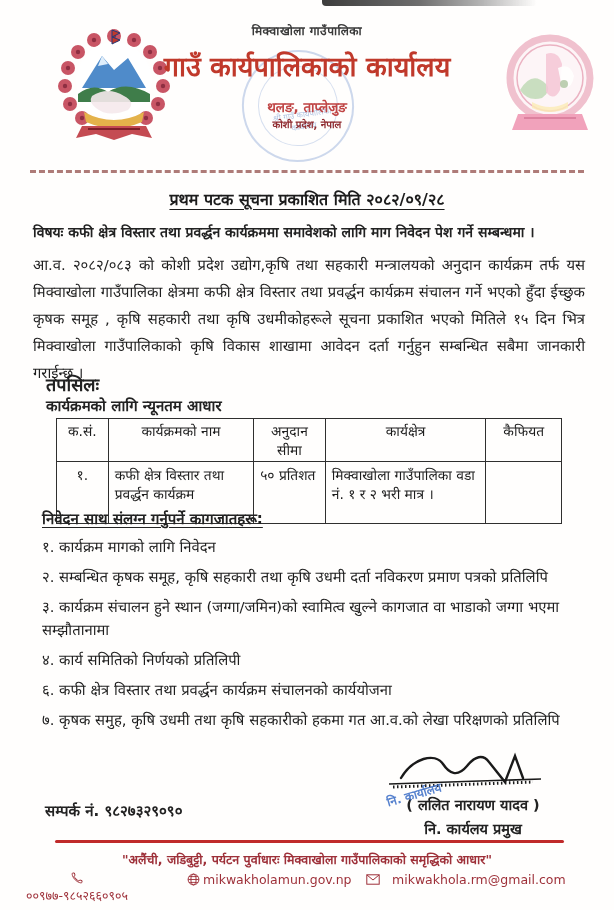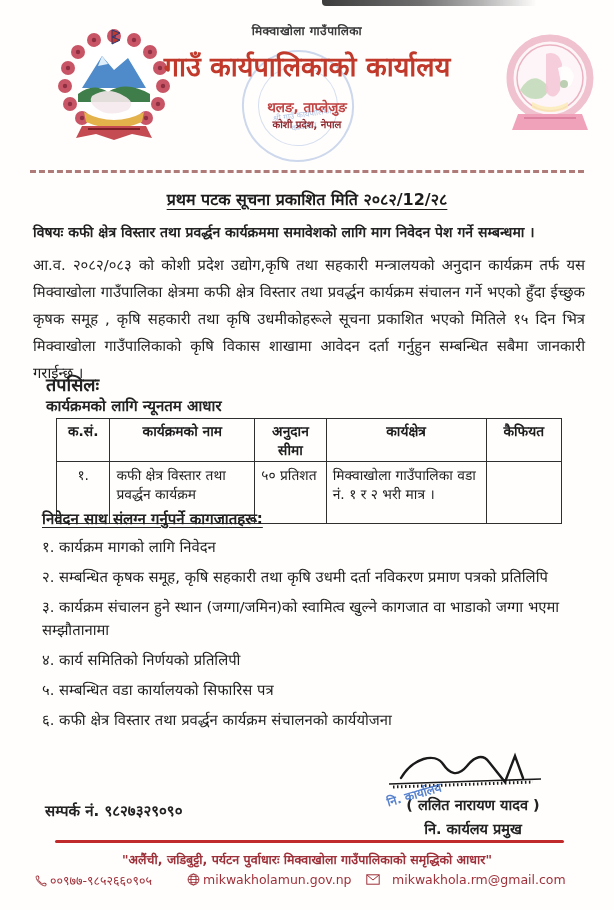--- a/index.html
+++ b/index.html
@@ -71,21 +71,21 @@
   .table-caption { position: absolute; top: 395px; left: 46px; font-size: 15px; font-weight: bold; }
 
   
   .min-table {
     position: absolute; top: 418px; left: 56px; width: 506px;
     border-collapse: collapse; font-size: 13.8px; color: #1d1d1d;
   }
   .min-table th, .min-table td {
     border: 1.6px solid #2f2f2f; padding: 3px 6px; vertical-align: top; text-align: left;
   }
-  .min-table th { text-align: center; font-weight: bold; padding: 2px 11px; }
+  .min-table th { text-align: center; font-weight: normal; padding: 2px 11px; }
   .min-table td.c-sn { text-align: center; }
   .min-table tr.data-row td { height: 62px; }
 
   
   .docs-heading {
     position: absolute; top: 508px; left: 42px;
     font-size: 15px; font-weight: bold; text-decoration: underline; text-underline-offset: 3px;
   }
   .docs-list {
     position: absolute; top: 536px; left: 42px; width: 548px;
@@ -106,21 +106,21 @@
   }
 
   .contact-line { position: absolute; top: 800px; left: 45px; font-size: 15px; font-weight: bold; color: #222; }
 
   
   .footer-rule { position: absolute; top: 840px; left: 55px; right: 50px; height: 3px; background: #c02a2a; border-radius: 2px; }
   .tagline { position: absolute; top: 851px; left: 0; width: 100%; text-align: center;
              font-size: 12.5px; font-weight: bold; color: #9e3039; }
   .footer-row { position: absolute; top: 872px; left: 0; width: 100%; font-size: 12.5px; color: #9e3039; }
   .f-item { position: absolute; white-space: nowrap; display: flex; align-items: center; gap: 3px; }
-  .f-phone { left: 35px; }
+  .f-phone { left: 26px; flex-direction: column; }
   .f-web { left: 187px; }
   .f-mail { left: 366px; gap: 12px; }
   .f-icon { display: inline-block; line-height: 0; }
 </style>
 </head>
 <body>
 
 <div class="page">
 
   <div class="scan-artifact"></div>
@@ -201,21 +201,21 @@
     <div class="head-center">
       <div class="muni-name">मिक्वाखोला गाउँपालिका</div>
       <div class="office-name">गाउँ कार्यपालिकाको कार्यालय</div>
       <div class="addr-line">थलङ, ताप्लेजुङ</div>
       <div class="prov-line">कोशी प्रदेश, नेपाल</div>
     </div>
   </div>
 
   <div class="dashed-sep"></div>
 
-  <div class="title-line">प्रथम पटक सूचना प्रकाशित मिति २०८२/12/२८</div>
+  <div class="title-line">प्रथम पटक सूचना प्रकाशित मिति २०८२/०९/२८</div>
   <div class="subject-line">विषयः कफी क्षेत्र विस्तार तथा प्रवर्द्धन कार्यक्रममा समावेशको लागि माग निवेदन पेश गर्ने सम्बन्धमा ।</div>
   <div class="body-par">आ.व. २०८२/०८३ को कोशी प्रदेश उद्योग,कृषि तथा सहकारी मन्त्रालयको अनुदान कार्यक्रम तर्फ यस मिक्वाखोला गाउँपालिका क्षेत्रमा कफी क्षेत्र विस्तार तथा प्रवर्द्धन कार्यक्रम संचालन गर्ने भएको हुँदा ईच्छुक कृषक समूह , कृषि सहकारी तथा कृषि उधमीकोहरूले सूचना प्रकाशित भएको मितिले १५ दिन भित्र मिक्वाखोला गाउँपालिकाको कृषि विकास शाखामा आवेदन दर्ता गर्नुहुन सम्बन्धित सबैमा जानकारी गराईन्छ ।</div>
 
   <div class="tapasil">तपसिलः</div>
   <div class="table-caption">कार्यक्रमको लागि न्यूनतम आधार</div>
 
   <table class="min-table">
     <colgroup>
       <col style="width:46px">
         <col style="width:148px">
@@ -240,22 +240,22 @@
     </tr>
   </tbody>
     </table>
 
   <div class="docs-heading">निवेदन साथ संलग्न गर्नुपर्ने कागजातहरू:</div>
   <ol class="docs-list">
     <li>१. कार्यक्रम मागको लागि निवेदन</li>
     <li>२. सम्बन्धित कृषक समूह, कृषि सहकारी तथा कृषि उधमी दर्ता नविकरण प्रमाण पत्रको प्रतिलिपि</li>
     <li>३. कार्यक्रम संचालन हुने स्थान (जग्गा/जमिन)को स्वामित्व खुल्ने कागजात वा भाडाको जग्गा भएमा सम्झौतानामा</li>
     <li>४. कार्य समितिको निर्णयको प्रतिलिपी</li>
-    <li>५. सम्बन्धित वडा कार्यालयको सिफारिस पत्र</li>
     <li>६. कफी क्षेत्र विस्तार तथा प्रवर्द्धन कार्यक्रम संचालनको  कार्ययोजना</li>
+    <li>७. कृषक समुह, कृषि उधमी तथा कृषि सहकारीको हकमा गत आ.व.को लेखा परिक्षणको प्रतिलिपि</li>
   </ol>
 
   <div class="sig-block">
     <svg class="sig-scribble" width="180" height="44" viewBox="0 0 180 44">
       <path d="M18 30 C30 10 52 4 60 16 C66 25 74 30 84 18 C92 8 100 6 106 14 L122 34 L132 8 L140 30" fill="none" stroke="#1a1a1a" stroke-width="2.4" stroke-linecap="round"></path>
       <path d="M6 36 L158 31" fill="none" stroke="#1a1a1a" stroke-width="1.6"></path>
       <path d="M10 39 L150 34" fill="none" stroke="#1a1a1a" stroke-width="3" stroke-dasharray="1.5,2.5"></path>
     </svg>
     <div class="sig-name">( ललित नारायण यादव )</div>
     <div class="sig-role">नि. कार्यलय प्रमुख</div>

